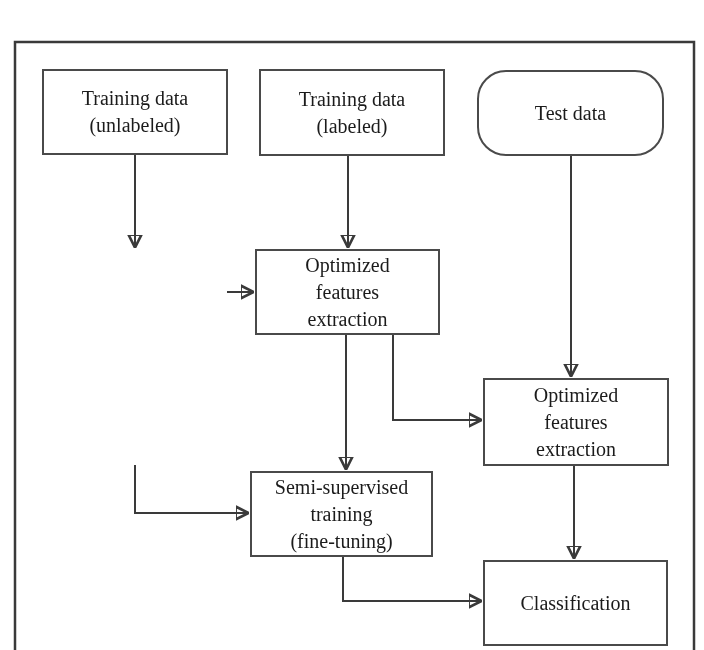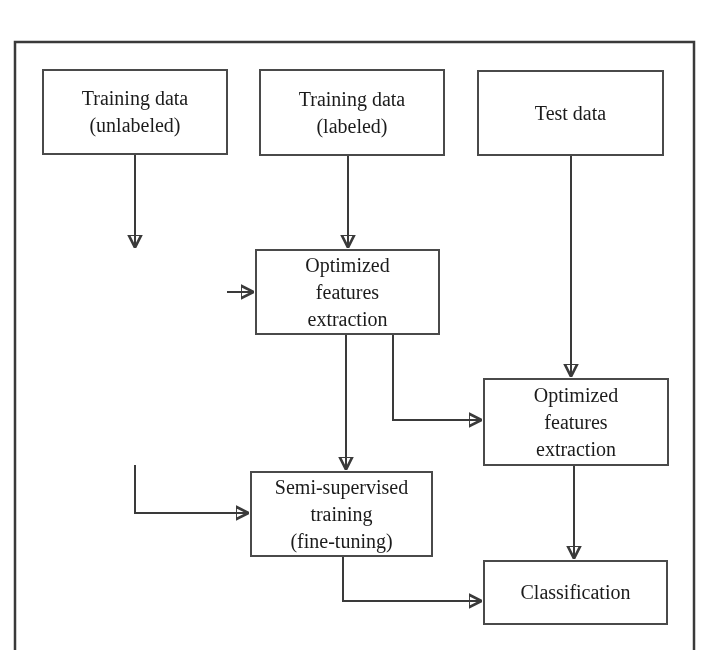--- a/index.html
+++ b/index.html
@@ -48,27 +48,27 @@
     justify-content:center;
     text-align:center;
     color:var(--text-color);
     font-size:20px;
     line-height:27px;
     white-space:pre-line;
   }
   
   .n0{left:42px;  top:41px;  width:186px; height:86px;}
   .n1{left:259px; top:41px;  width:186px; height:87px;}
-  .n2{left:477px; top:42px;  width:187px; height:86px;}
+  .n2{left:477px; top:42px;  width:187px; height:86px;border-radius:29px;}
   .n3{left:42px;  top:221px; width:185px; height:87px;}
   .n4{left:255px; top:221px; width:185px; height:86px;}
   .n5{left:42px;  top:350px; width:186px; height:87px;}
   .n6{left:483px; top:350px; width:186px; height:88px;}
   .n7{left:250px; top:443px; width:183px; height:86px;}
-  .n8{left:483px; top:532px; width:185px; height:65px;}
+  .n8{left:483px; top:532px; width:185px; height:86px;}
 </style>
 </head>
 <body>
 
 <div class="stage">
 
   <svg class="wires" viewBox="0 0 704 650" xmlns="http://www.w3.org/2000/svg">
     <defs>
       <marker id="ah" viewBox="0 0 10 10" refX="9.5" refY="5" markerUnits="userSpaceOnUse" markerWidth="13" markerHeight="17" orient="auto">
         <path d="M0,0 L10,5 L0,10 z" fill="var(--arrowhead-color)" stroke="none"></path>

